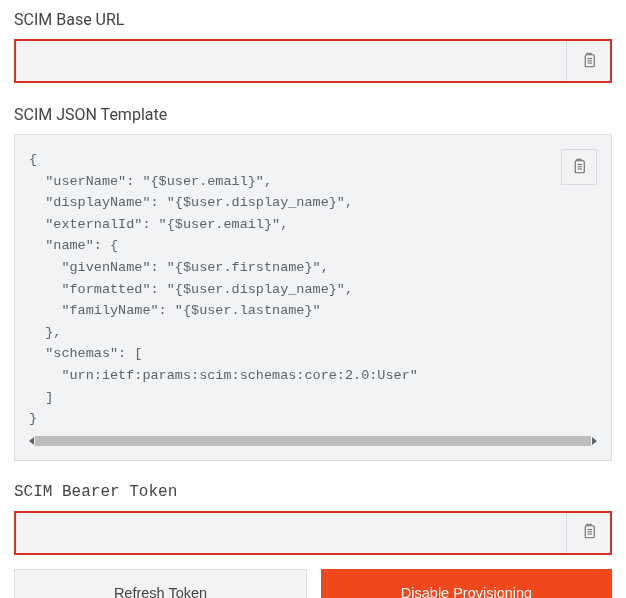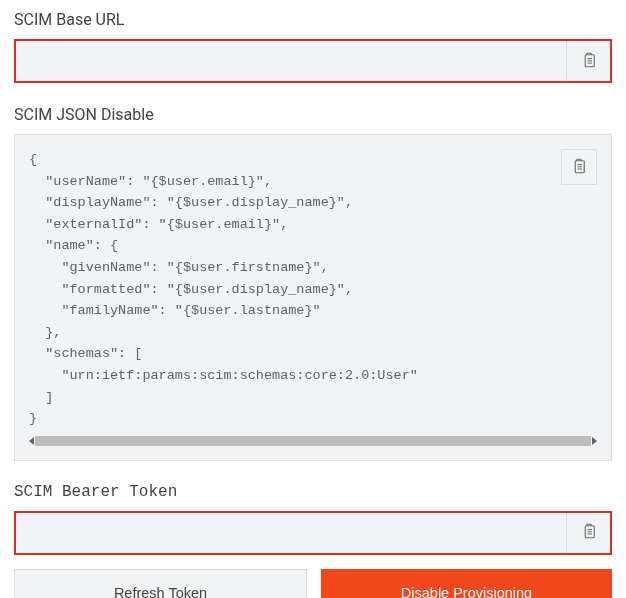--- a/index.html
+++ b/index.html
@@ -135,21 +135,21 @@
             <rect x="7" y="5" width="12" height="16" rx="1.5"></rect>
             <path d="M9 5V4a1 1 0 0 1 1-1h4a1 1 0 0 1 1 1v1"></path>
             <path d="M10 10h6M10 13h6M10 16h6"></path>
           </svg>
       </span>
     </button>
   </div>
 </div>
 
 <div class="field-group">
-  <div class="field-label">SCIM JSON Disable</div>
+  <div class="field-label">SCIM JSON Template</div>
   <div class="code-box">
     <div class="code-content">{
   "userName": "{$user.email}",
   "displayName": "{$user.display_name}",
   "externalId": "{$user.email}",
   "name": {
     "givenName": "{$user.firstname}",
     "formatted": "{$user.display_name}",
     "familyName": "{$user.lastname}"
   },

